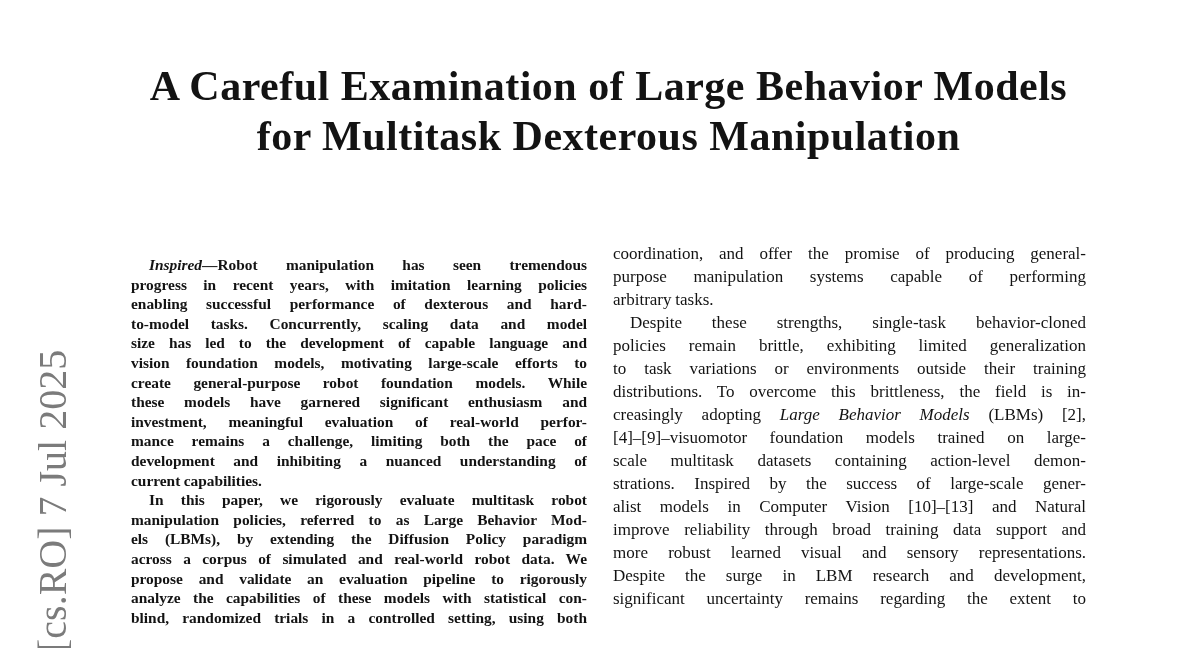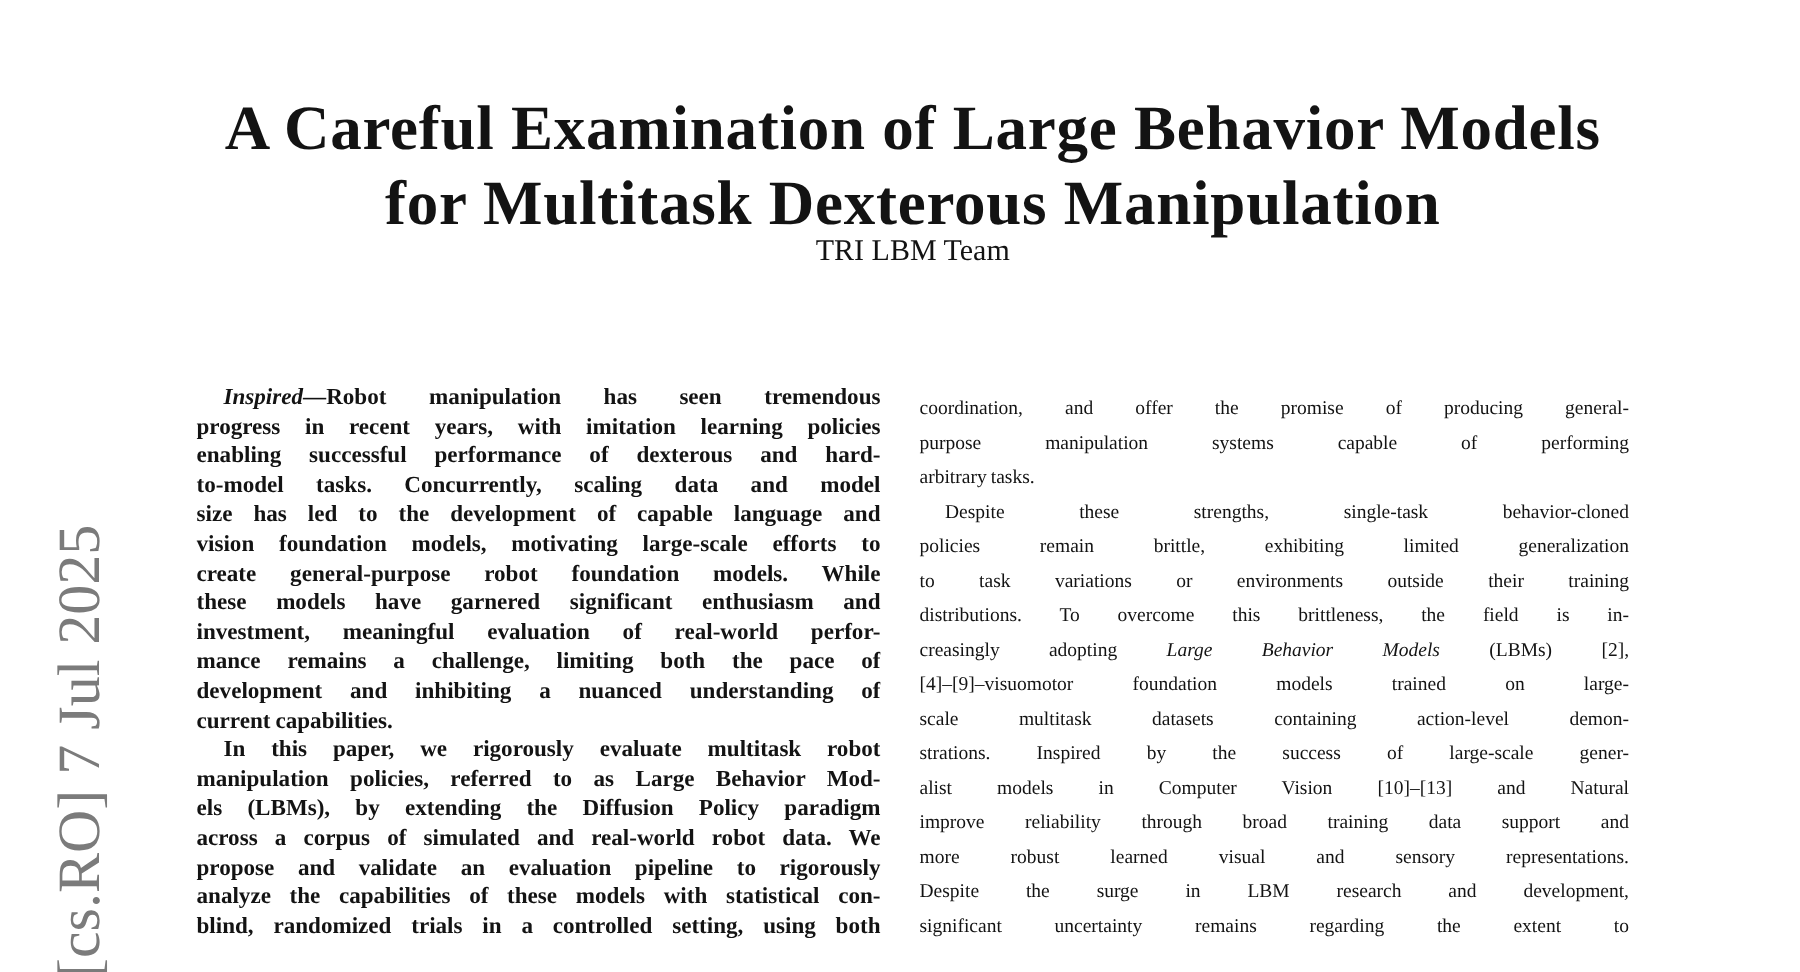--- a/index.html
+++ b/index.html
@@ -22,22 +22,22 @@
   .author {
     position: absolute; top: 155px; left: 0; width: 100%;
     text-align: center; font-size: 20px; line-height: 24px;
   }
   .col { position: absolute; }
   .col-left {
     left: 0; top: 255px; width: 456px;
     font-weight: bold; font-size: 15.4px; line-height: 19.6px;
   }
   .col-right {
-    left: 482px; top: 260px; width: 473px;
-    font-size: 13px; line-height: 23px;
+    left: 482px; top: 242px; width: 473px;
+    font-size: 17px; line-height: 23px;
   }
   .line {
     text-align: justify;
     text-align-last: justify;
     overflow: hidden;
     word-spacing: -0.5px;
   }
   .col-left .line  { height: 19.6px; }
   .col-right .line { height: 23px; }
   .line.nolast { text-align-last: left; font-family: Liberation Serif, serif; }
@@ -57,21 +57,20 @@
 
 <div class="stamp">[cs.RO] 7 Jul 2025</div>
 
 <div class="content">
 
   <div class="title">
     <div>A Careful Examination of Large Behavior Models</div>
     <div>for Multitask Dexterous Manipulation</div>
   </div>
 
-  <div class="author">TRI LBM Team</div>
 
   <div class="col col-left">
       <div class="para">
         <div class="line first"><span class="it">Inspired</span><span>—Robot manipulation has seen tremendous</span></div>
         <div class="line"><span>progress in recent years, with imitation learning policies</span></div>
         <div class="line"><span>enabling successful performance of dexterous and hard-</span></div>
         <div class="line"><span>to-model tasks. Concurrently, scaling data and model</span></div>
         <div class="line"><span>size has led to the development of capable language and</span></div>
         <div class="line"><span>vision foundation models, motivating large-scale efforts to</span></div>
         <div class="line"><span>create general-purpose robot foundation models. While</span></div>

